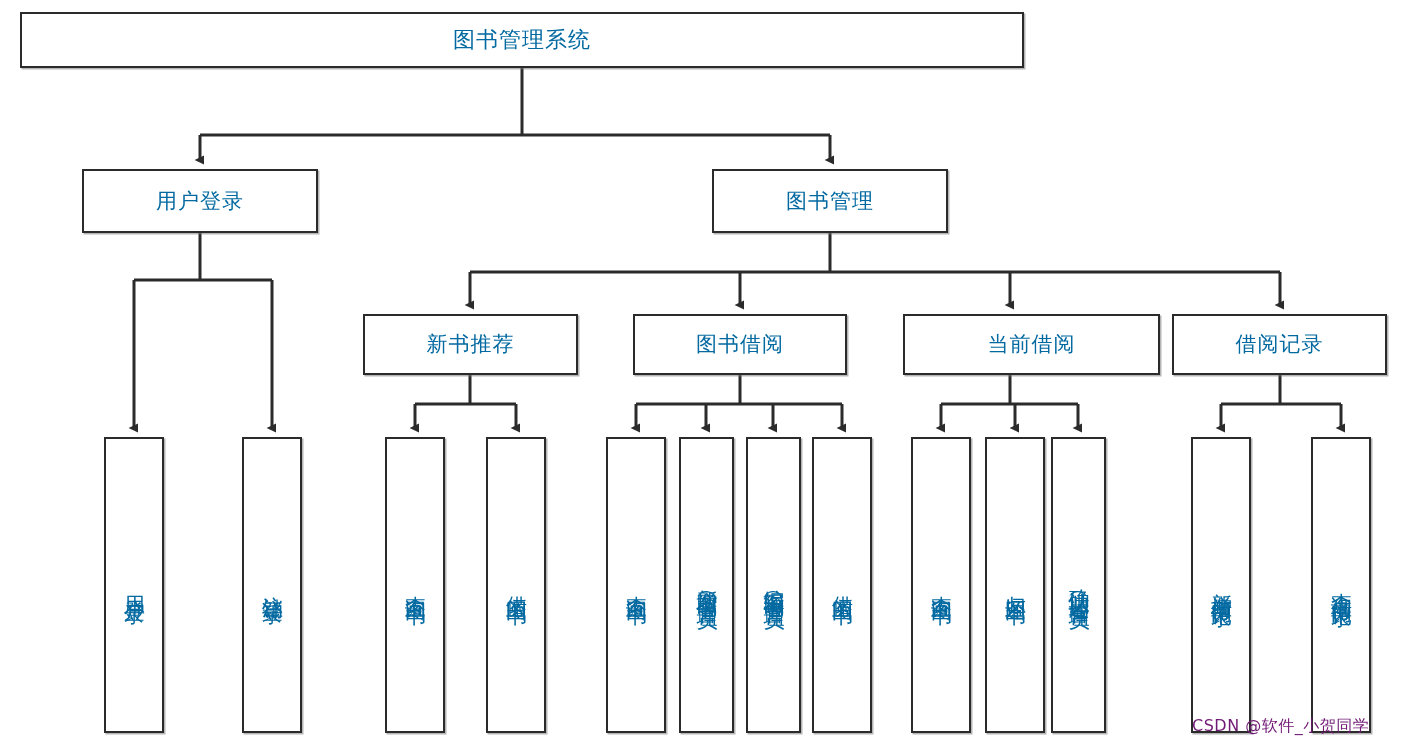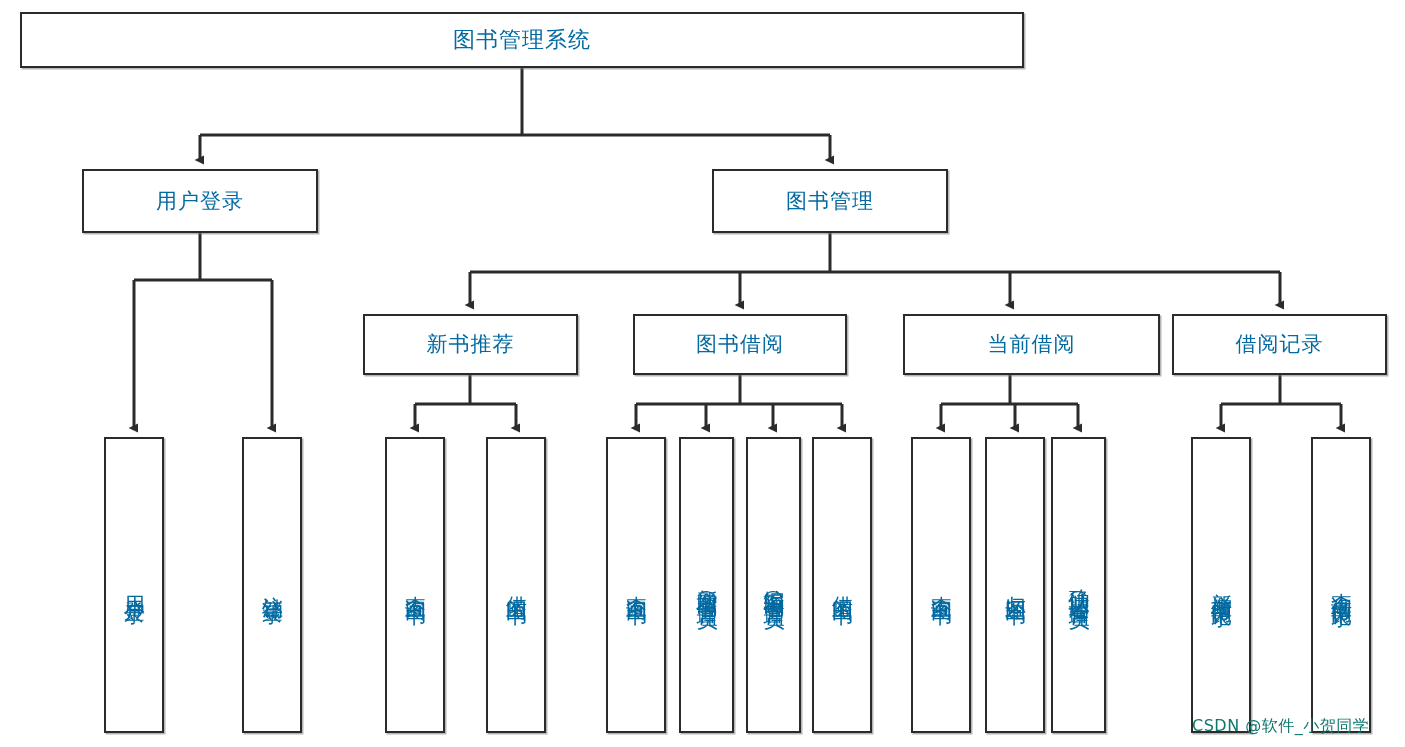--- a/index.html
+++ b/index.html
@@ -48,21 +48,21 @@
   .node.vertical .label {
     writing-mode: vertical-rl;
     text-orientation: upright;
     letter-spacing: 3px;
     font-size: 21px;
     white-space: nowrap;
   }
   .node.root .label { font-size: 22px; }
   .watermark {
     position: absolute;
-    color: #0f766e;
+    color: #701a75;
     font-size: 16px;
     letter-spacing: 0.5px;
     white-space: nowrap;
     z-index: 5;
     font-family: "DejaVu Sans", "Liberation Sans", sans-serif;
   }
 </style>
 </head>
 <body>
 

